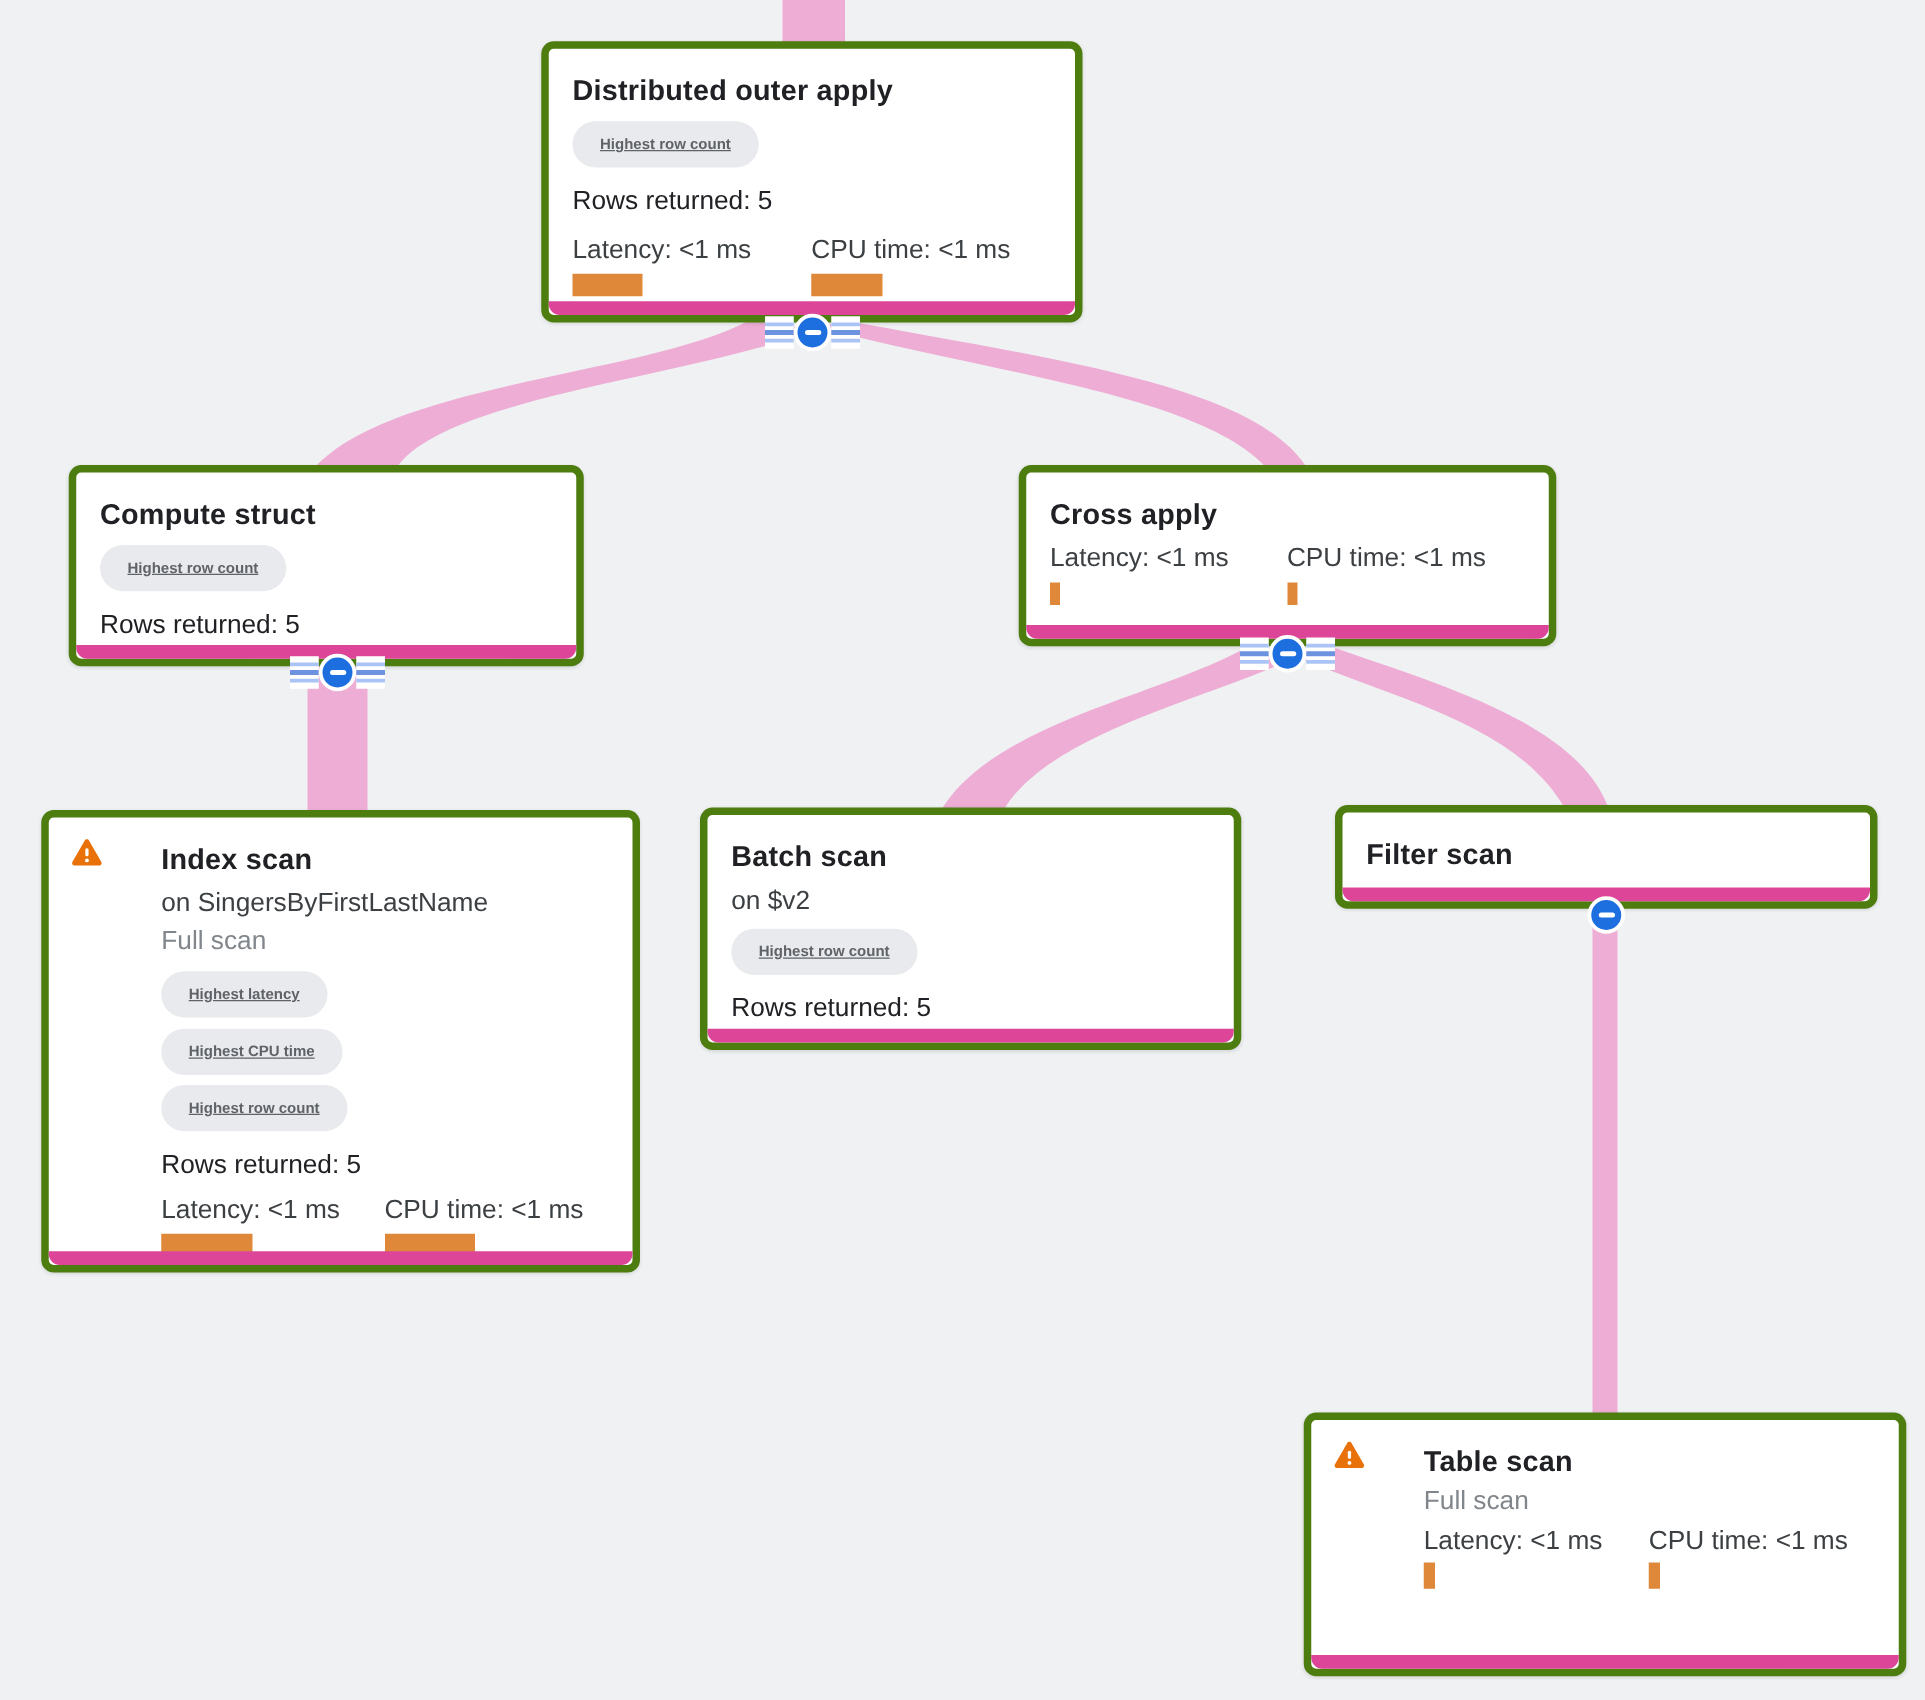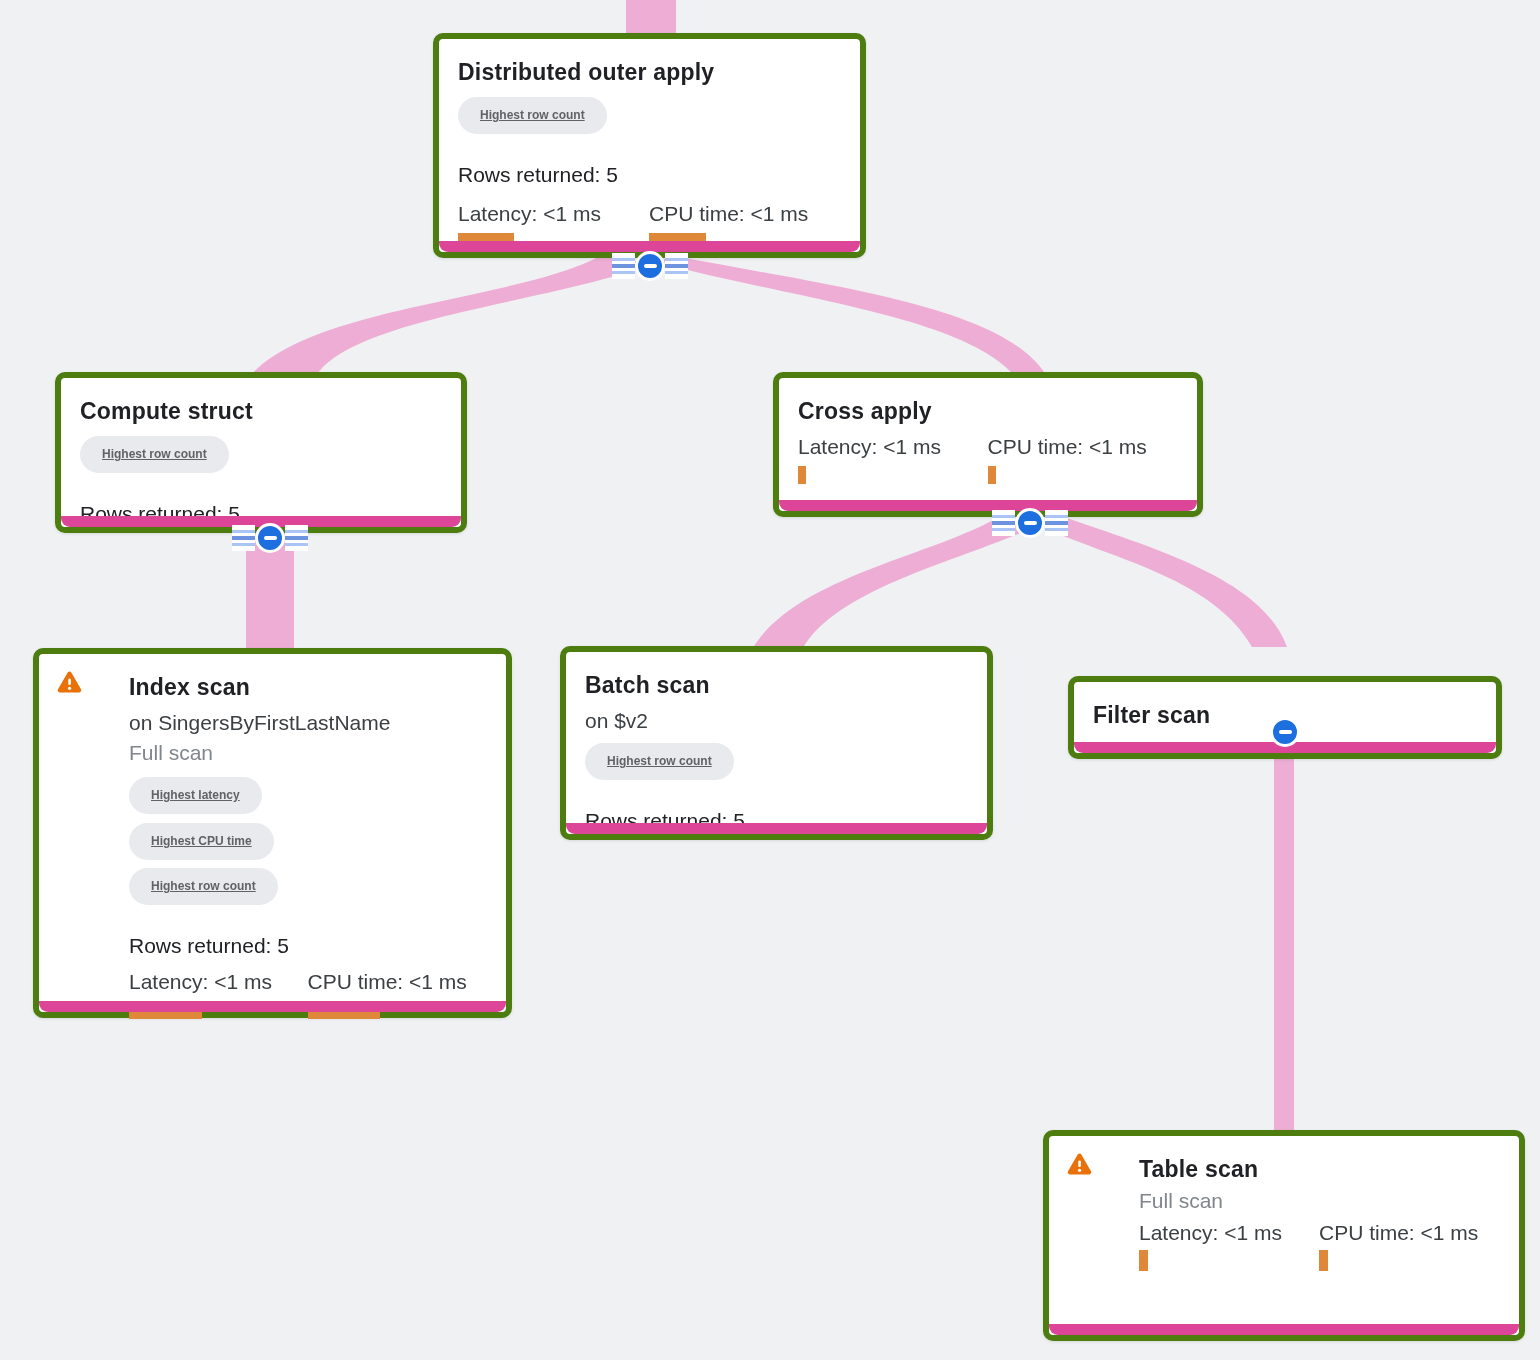--- a/index.html
+++ b/index.html
@@ -66,21 +66,21 @@
     font-size: 12px;
     font-weight: 600;
     line-height: 23px;
     padding: 7px 22px;
     border-radius: 19px;
     text-decoration: underline;
   }
   .rows {
     font-size: 21px;
     color: #202124;
-    margin-top: 28px;
+    margin-top: 14px;
     line-height: 25px;
   }
   .metrics {
     display: flex;
     margin-top: 14px;
   }
   .metric { width: 192px; }
   .metric-label {
     font-size: 21px;
     color: #3c4043;
@@ -174,21 +174,21 @@
 
   <div class="node" style="left:55px; top:372px; width:412px; height:161px;">
     <div class="title">Compute struct</div>
     <div class="badge-row">
       <span class="badge">Highest row count</span>
     </div>
     <div class="rows">Rows returned: 5</div>
     <div class="node-footer"></div>
   </div>
 
-  <div class="node" style="left:773px; top:372px; width:430px; height:145px;">
+  <div class="node" style="left:815px; top:372px; width:430px; height:145px;">
     <div class="title">Cross apply</div>
     <div class="metrics" style="margin-top:9px;">
       <div class="metric">
         <div class="metric-label">Latency: &lt;1 ms</div>
         <div class="bar" style="width:8px"></div>
       </div>
       <div class="metric">
         <div class="metric-label">CPU time: &lt;1 ms</div>
         <div class="bar" style="width:8px"></div>
       </div>
@@ -233,21 +233,21 @@
   <div class="node" style="left:560px; top:646px; width:433px; height:194px;">
     <div class="title">Batch scan</div>
     <div class="sub">on $v2</div>
     <div class="badge-row" style="margin-top:10px;">
       <span class="badge">Highest row count</span>
     </div>
     <div class="rows">Rows returned: 5</div>
     <div class="node-footer"></div>
   </div>
 
-  <div class="node" style="left:1068px; top:644px; width:434px; height:83px;margin-top:32px;">
+  <div class="node" style="left:1068px; top:644px; width:434px; height:83px;">
     <div class="title">Filter scan</div>
     <div class="node-footer"></div>
   </div>
 
   <div class="node warn" style="left:1043px; top:1130px; width:482px; height:211px;">
     <span class="warn-icon">
       <svg width="25" height="23" viewBox="0 0 24 22">
         <path d="M10.27 1.4 L0.95 17.55 C0.18 18.88 1.14 20.55 2.68 20.55 L21.32 20.55 C22.86 20.55 23.82 18.88 23.05 17.55 L13.73 1.4 C12.96 0.07 11.04 0.07 10.27 1.4 Z" fill="#e8710a"></path>
         <rect x="10.8" y="7.2" width="2.5" height="6.2" rx="1.2" fill="#ffffff"></rect>
         <circle cx="12.05" cy="16.6" r="1.5" fill="#ffffff"></circle>

